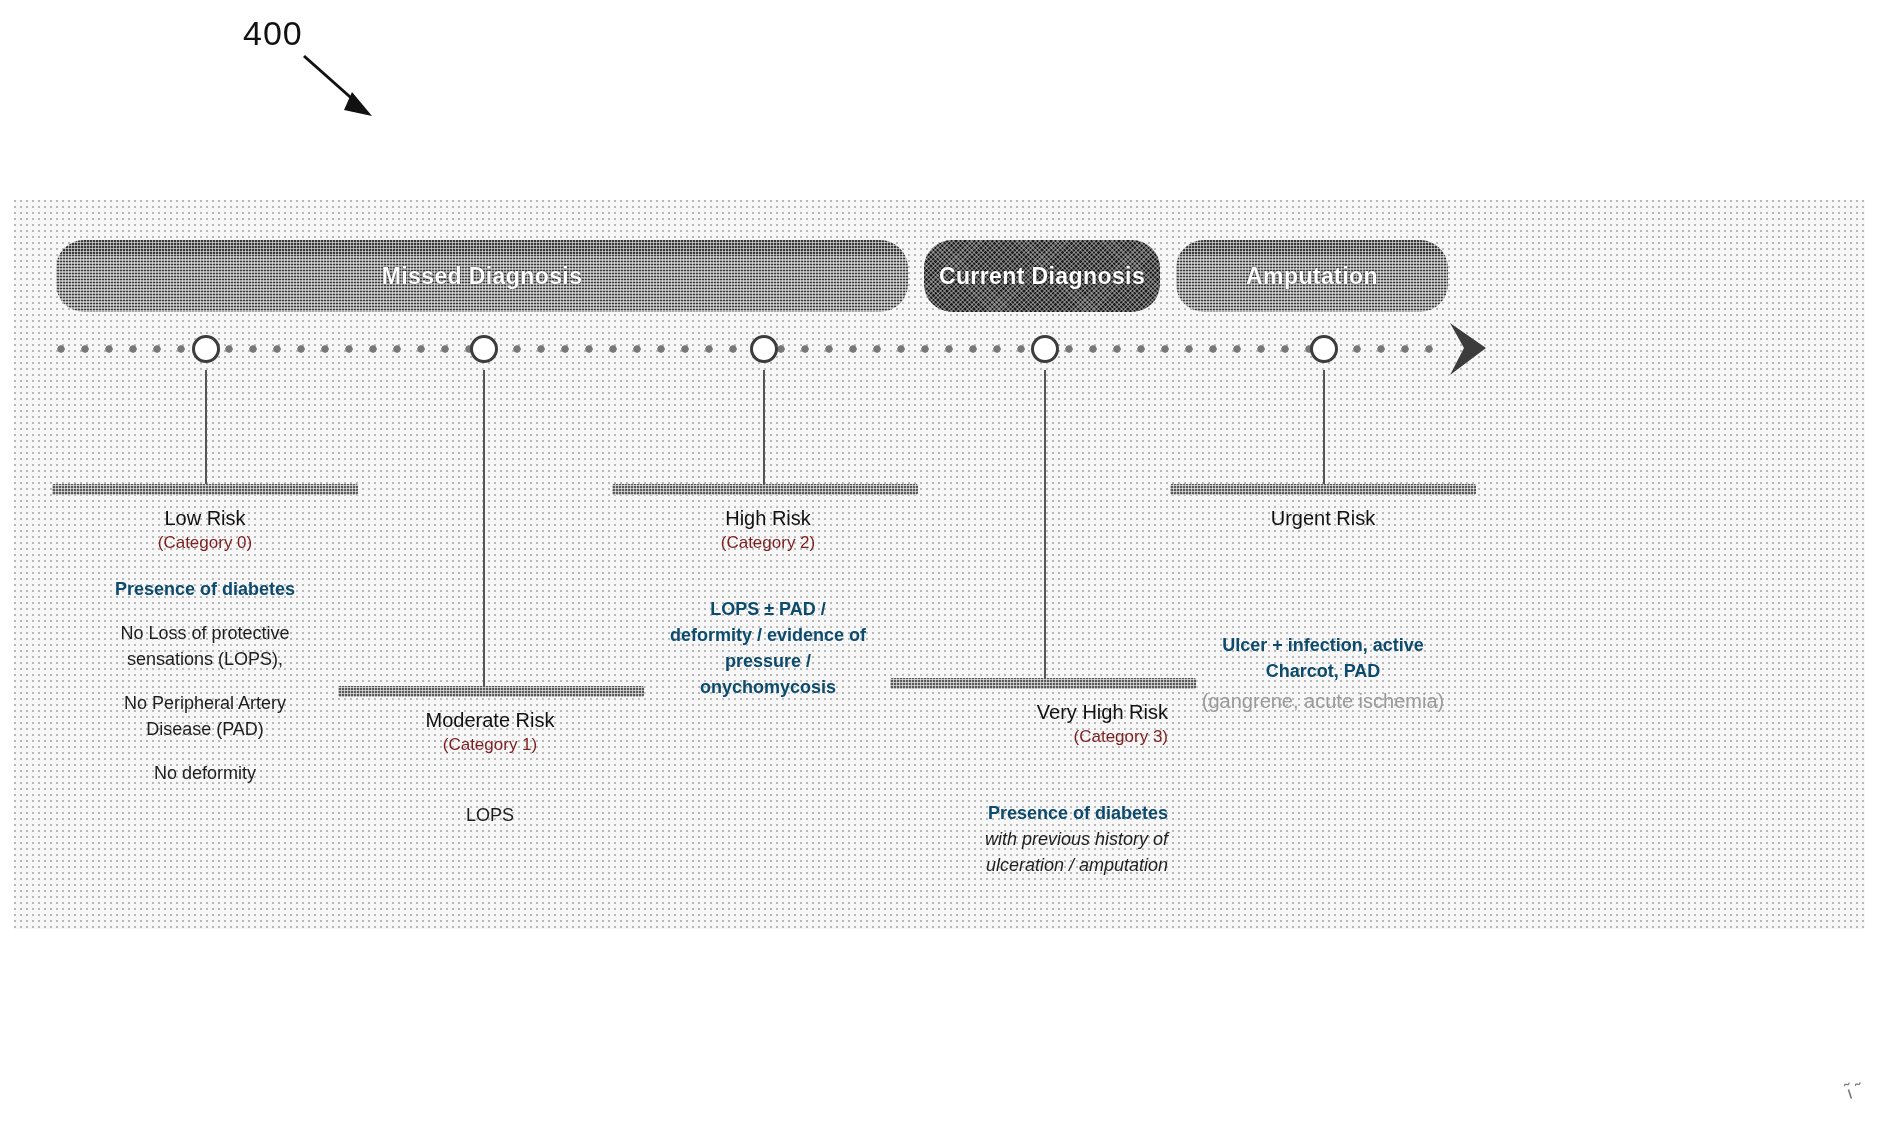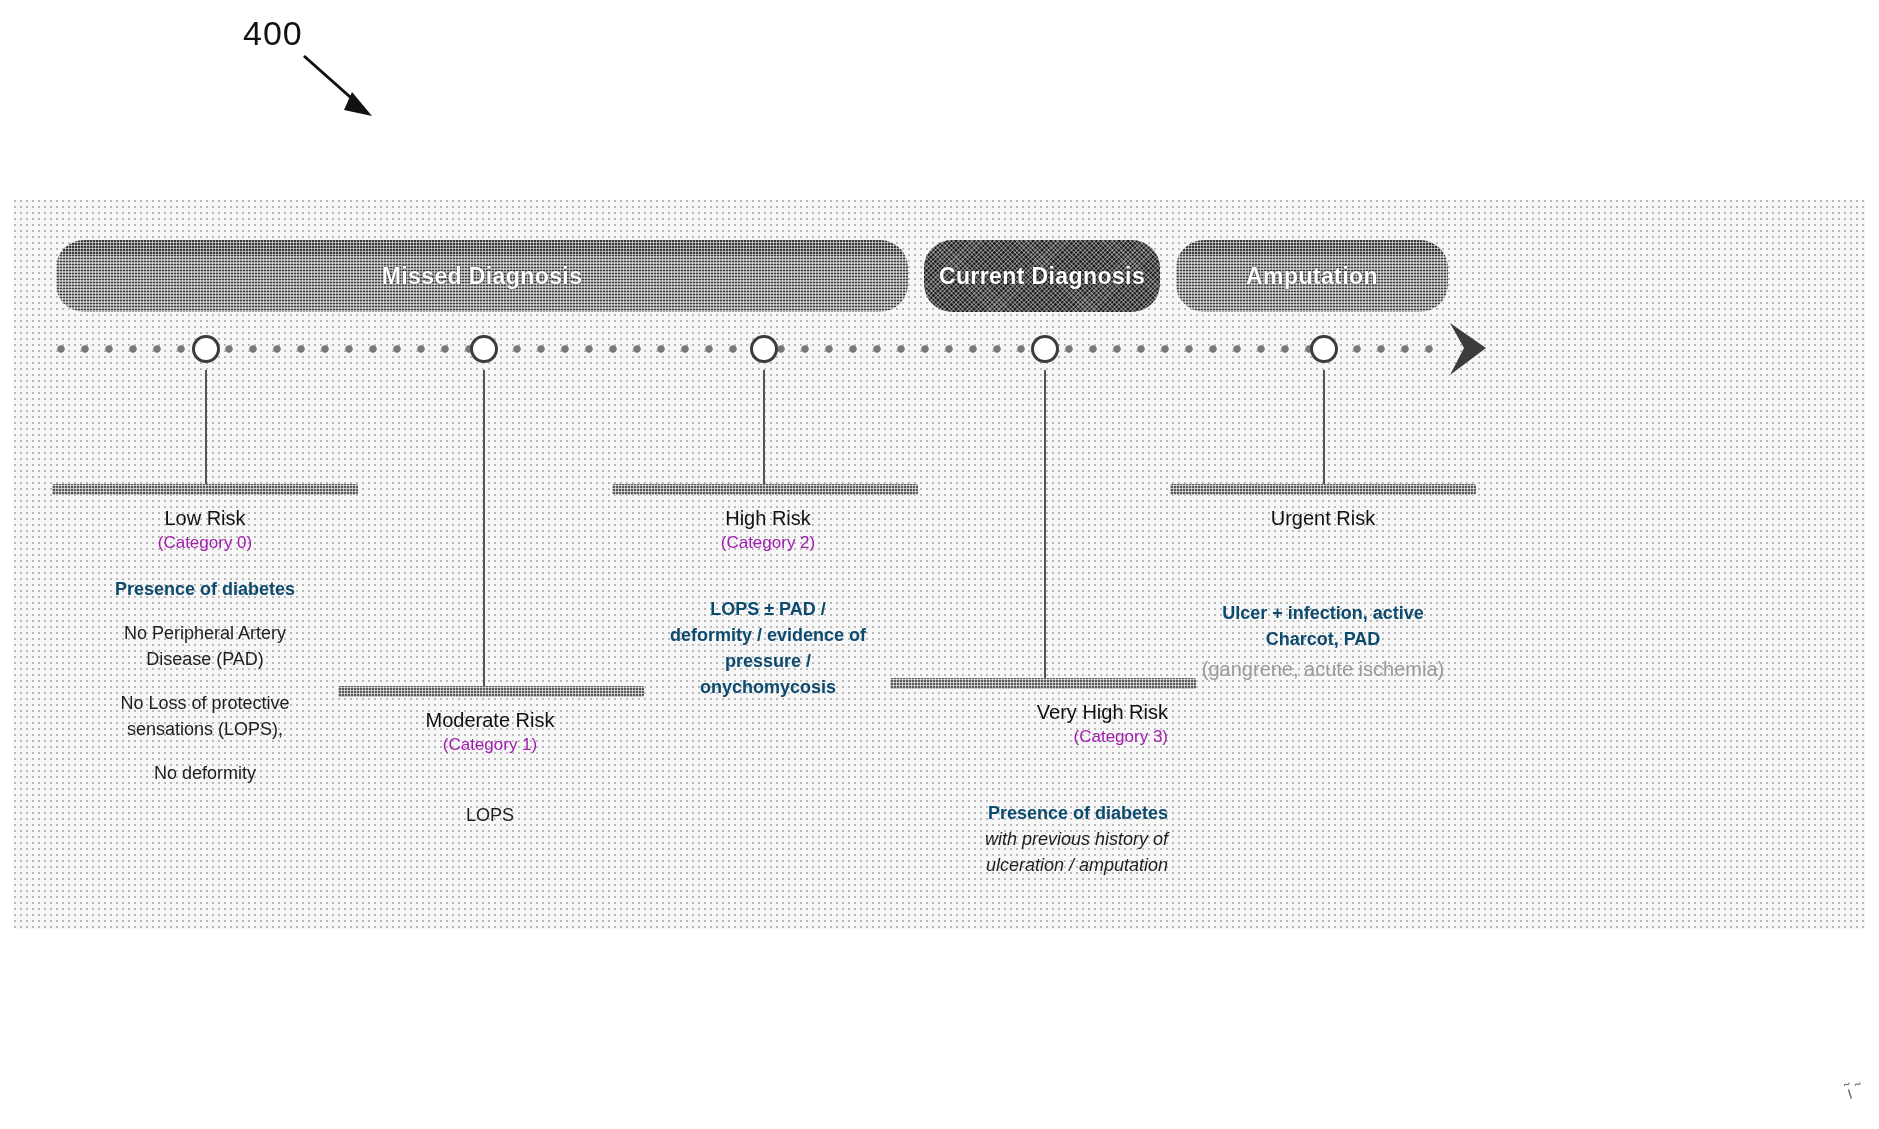--- a/index.html
+++ b/index.html
@@ -137,21 +137,21 @@
   }
   .block .title {
     font-weight: normal;
     font-size: 20px;
     line-height: 1.28;
     color: #111;
   }
   .block .subtitle {
     font-size: 17px;
     line-height: 1.3;
-    color: #a21caf;
+    color: #7f1d1d;
   }
   .block .body-strong {
     font-weight: bold;
     font-size: 18px;
     line-height: 1.45;
     color: #0c4a6e;
     margin-top: 22px;
   }
   .block .body {
     font-size: 18px;
@@ -217,22 +217,22 @@
 <div class="cat-bar dither-bar" style="left:52px;   top:484px; width:306px;"></div>
 <div class="cat-bar dither-bar" style="left:338px;  top:686px; width:306px;"></div>
 <div class="cat-bar dither-bar" style="left:612px;  top:484px; width:306px;"></div>
 <div class="cat-bar dither-bar" style="left:890px;  top:678px; width:306px;"></div>
 <div class="cat-bar dither-bar" style="left:1170px; top:484px; width:306px;"></div>
 
 <div class="block" style="left:105px; top:506px; width:200px;">
   <div class="title">Low Risk</div>
   <div class="subtitle">(Category 0)</div>
   <div class="body-strong">Presence of diabetes</div>
+  <div class="body">No Loss of protective sensations (LOPS),</div>
   <div class="body">No Peripheral Artery Disease (PAD)</div>
-  <div class="body">No Loss of protective sensations (LOPS),</div>
   <div class="body">No deformity</div>
 </div>
 
 <div class="block" style="left:380px; top:708px; width:220px;">
   <div class="title">Moderate Risk</div>
   <div class="subtitle">(Category 1)</div>
   <div class="body" style="margin-top:46px;">LOPS</div>
 </div>
 
 <div class="block" style="left:668px; top:506px; width:200px;">
@@ -244,17 +244,17 @@
 <div class="block" style="left:918px; top:700px; width:250px;text-align:right;">
   <div class="title">Very High Risk</div>
   <div class="subtitle">(Category 3)</div>
   <div class="body-strong" style="margin-top:52px;">Presence of diabetes</div>
   <div class="body" style="margin-top:0;font-style:italic;">with previous history of ulceration / amputation</div>
 </div>
 
 <div class="block" style="left:1193px; top:506px; width:260px;">
   <div class="title">Urgent Risk</div>
   <div class="subtitle"></div>
-  <div class="body-strong" style="margin-top:68px;">Ulcer + infection, active Charcot, PAD</div>
+  <div class="body-strong" style="margin-top:100px;">Ulcer + infection, active Charcot, PAD</div>
   <div class="body-faint">(gangrene, acute ischemia)</div>
 </div>
 
 <div id="corner-mark">ı̃ ̃</div>
 
 </body></html>

